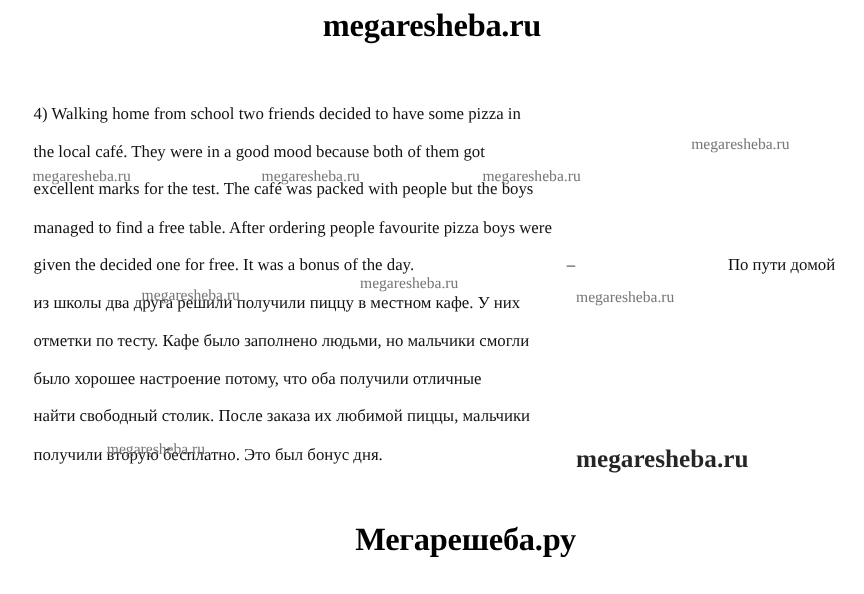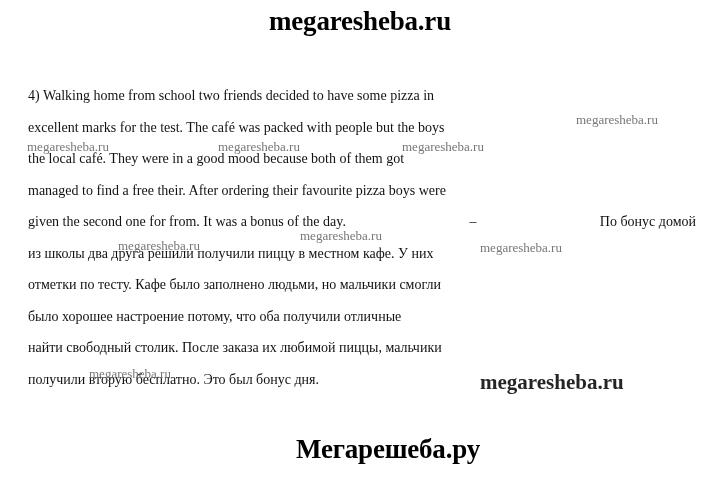--- a/index.html
+++ b/index.html
@@ -93,32 +93,32 @@
 
   <div class="header-brand">megaresheba.ru</div>
 
   <div class="content">
     <div class="para">
 
       <span class="line justified">
         <span>4) Walking home from school two friends decided to have some pizza in</span>
       </span>
       <span class="line justified">
+        <span>the local café. They were in a good mood because both of them got</span>
+      </span>
+      <span class="line justified">
         <span>excellent marks for the test. The café was packed with people but the boys</span>
       </span>
       <span class="line justified">
-        <span>the local café. They were in a good mood because both of them got</span>
+        <span>managed to find a free table. After ordering people favourite pizza boys were</span>
       </span>
       <span class="line justified">
-        <span>managed to find a free their. After ordering their favourite pizza boys were</span>
-      </span>
-      <span class="line justified">
-        <span>given the second one for from. It was a bonus of the day.</span>
+        <span>given the decided one for free. It was a bonus of the day.</span>
         <span>–</span>
-        <span>По бонус домой</span>
+        <span>По пути домой</span>
       </span>
 
       <span class="line justified">
         <span>из школы два друга решили получили пиццу в местном кафе. У них</span>
       </span>
       <span class="line justified">
         <span>отметки по тесту. Кафе было заполнено людьми, но мальчики смогли</span>
       </span>
       <span class="line justified">
         <span>было хорошее настроение потому, что оба получили отличные</span>

